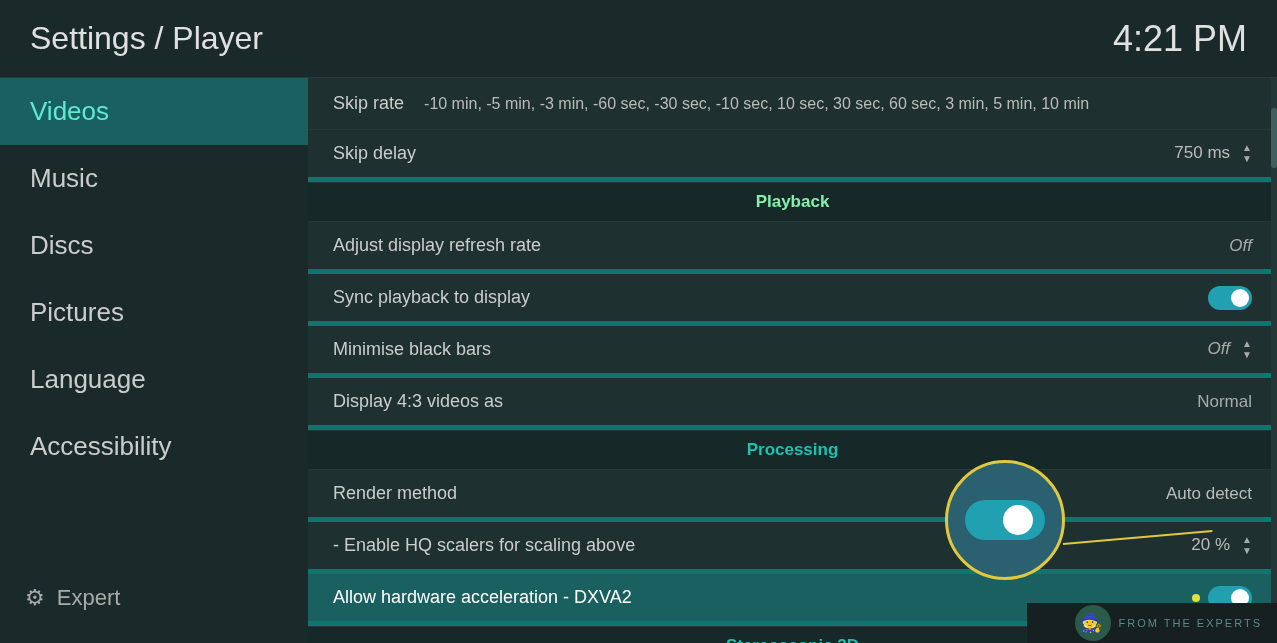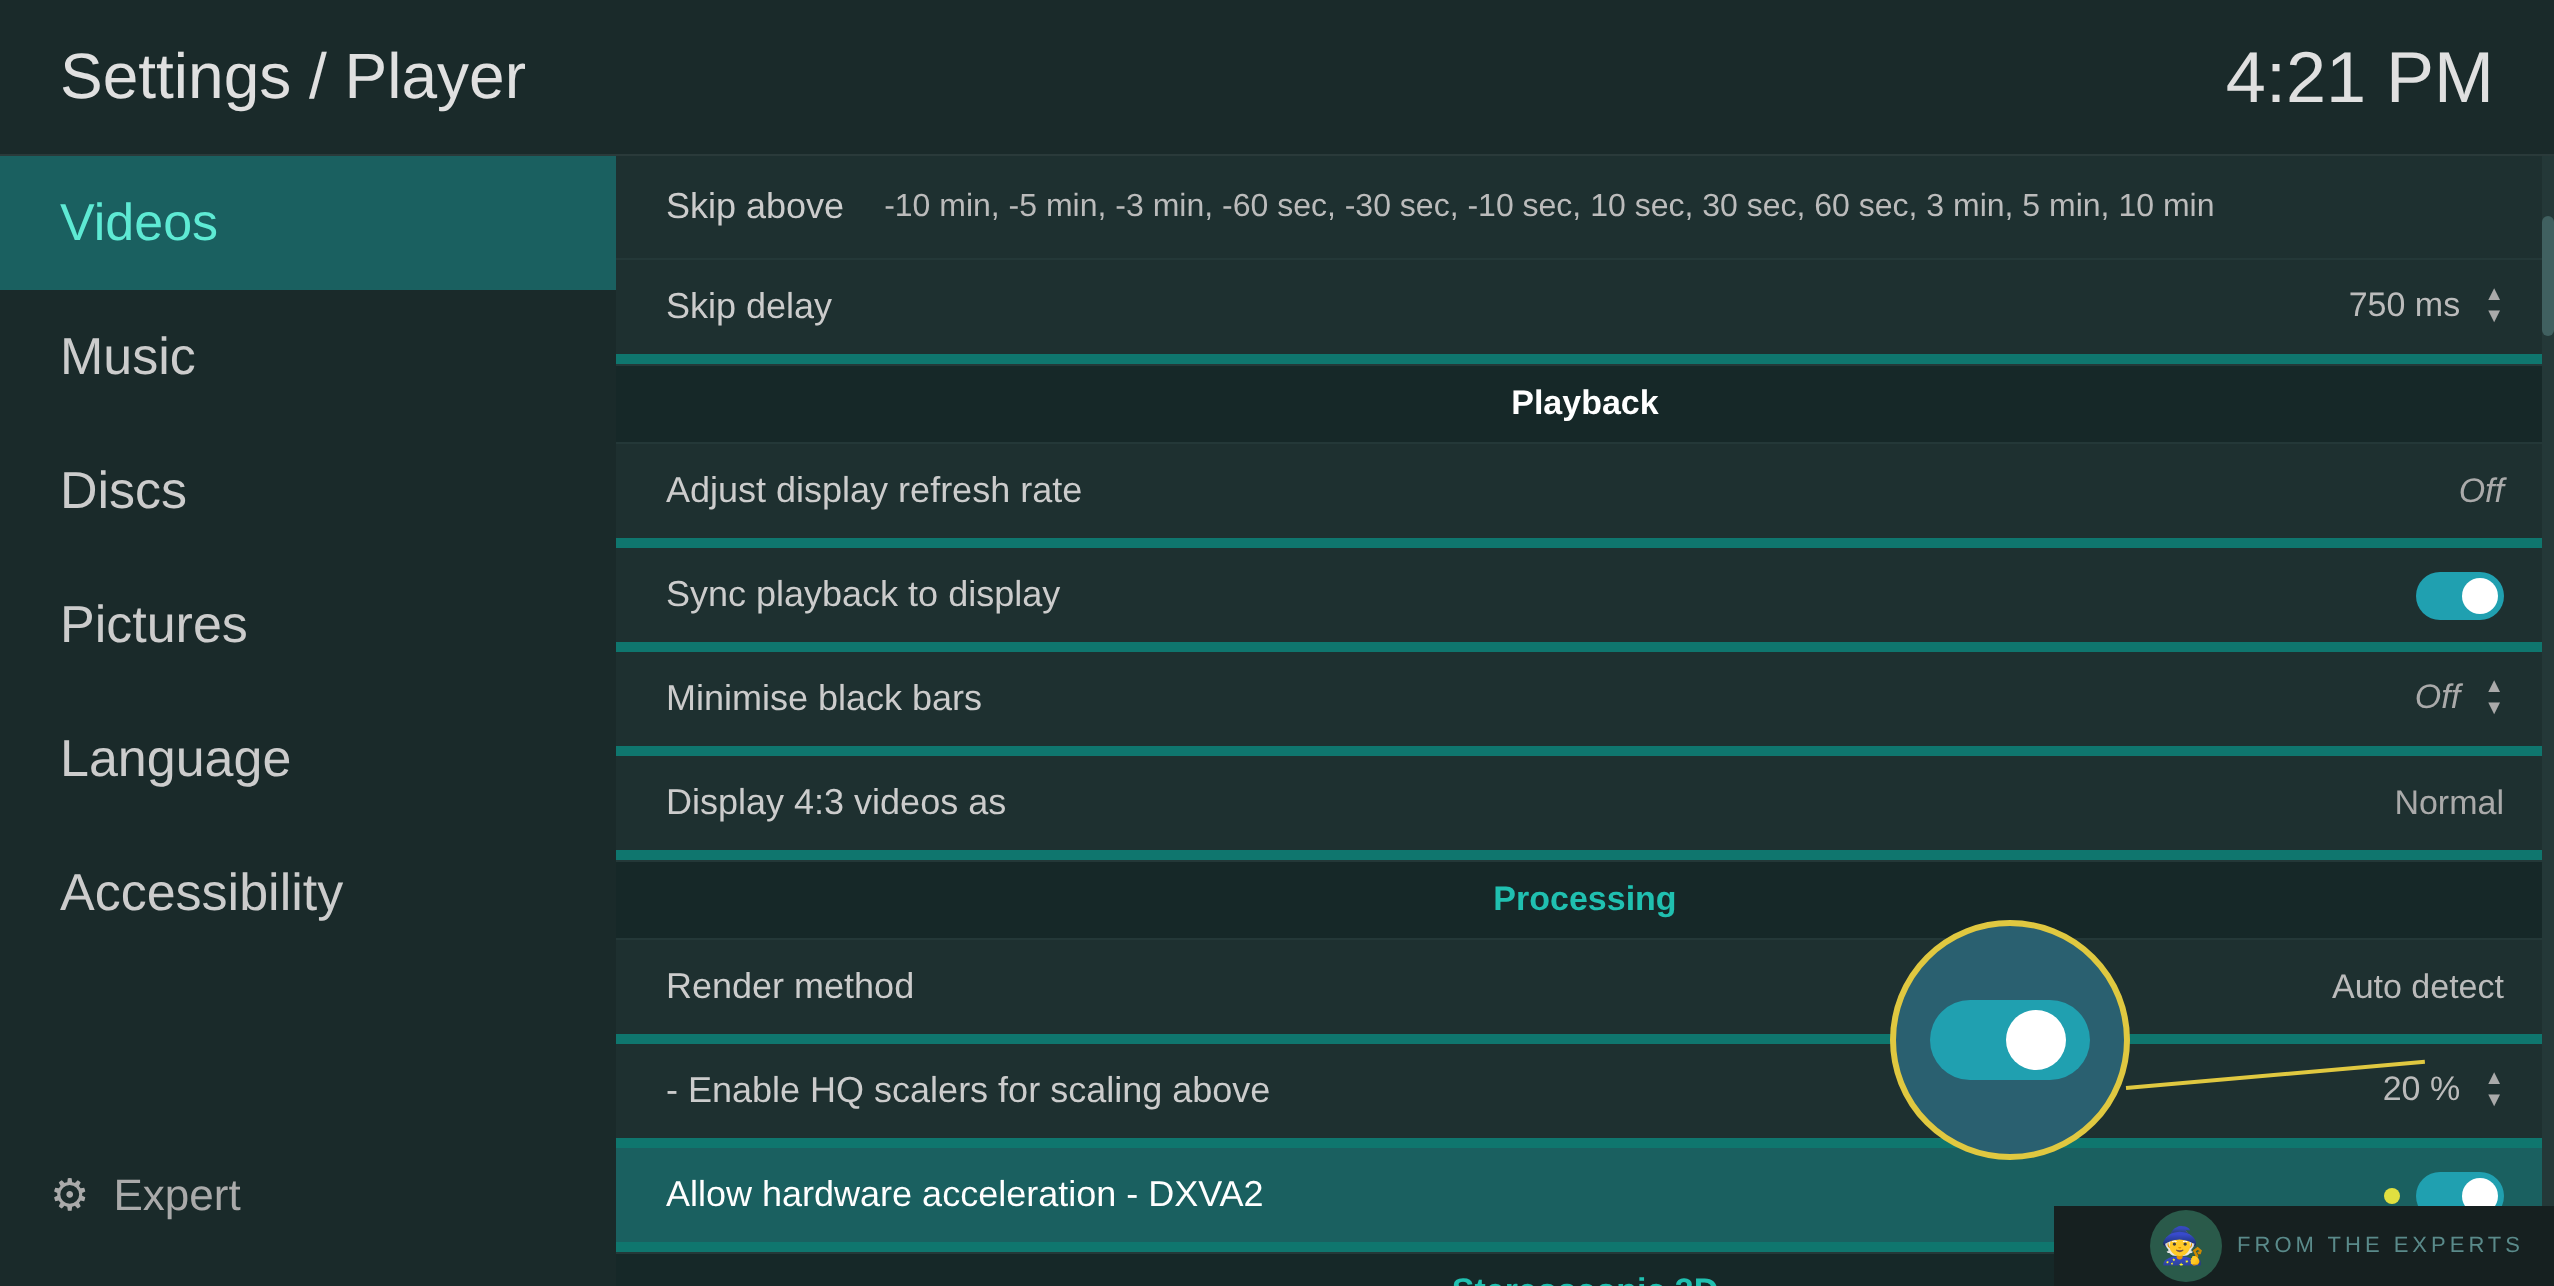--- a/index.html
+++ b/index.html
@@ -101,21 +101,21 @@
       font-size: 17px;
     }
     .section-header {
       display: flex;
       align-items: center;
       justify-content: center;
       height: 40px;
       background: #162828;
       font-size: 17px;
       font-weight: bold;
-      color: #ffffff;
+      color: #86efac;
       border-bottom: 1px solid #243838;
       border-top: 1px solid #243838;
     }
     .section-header.processing {
       color: #20c0b0;
     }
     .section-header.stereoscopic {
       color: #20c0b0;
     }
 
@@ -314,21 +314,21 @@
 
   <div class="sidebar-expert">
     <span class="gear-icon">⚙</span>
     <span>Expert</span>
   </div>
 </div>
 
 <div class="main-content">
 
   <div class="skip-steps-row">
-    <span class="skip-steps-label">Skip above</span>
+    <span class="skip-steps-label">Skip rate</span>
     <span class="skip-steps-value">-10 min, -5 min, -3 min, -60 sec, -30 sec, -10 sec, 10 sec, 30 sec, 60 sec, 3 min, 5 min, 10 min</span>
   </div>
 
   <div class="settings-row">
     <span class="settings-row-label">Skip delay</span>
     <div class="value-with-chevrons">
       <span class="settings-row-value">750 ms</span>
       <div class="chevrons">
         <span class="chevron-up">▲</span>
         <span class="chevron-down">▼</span>

